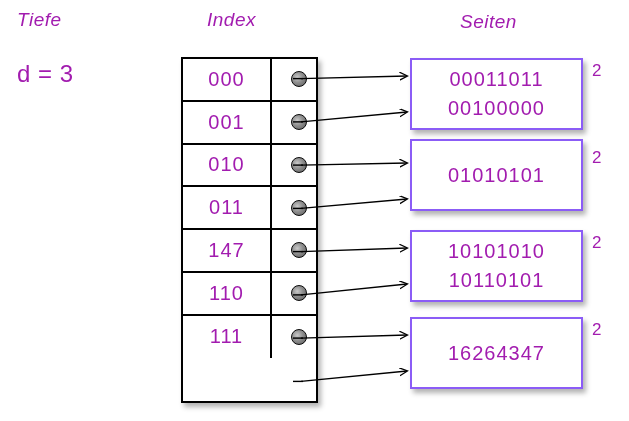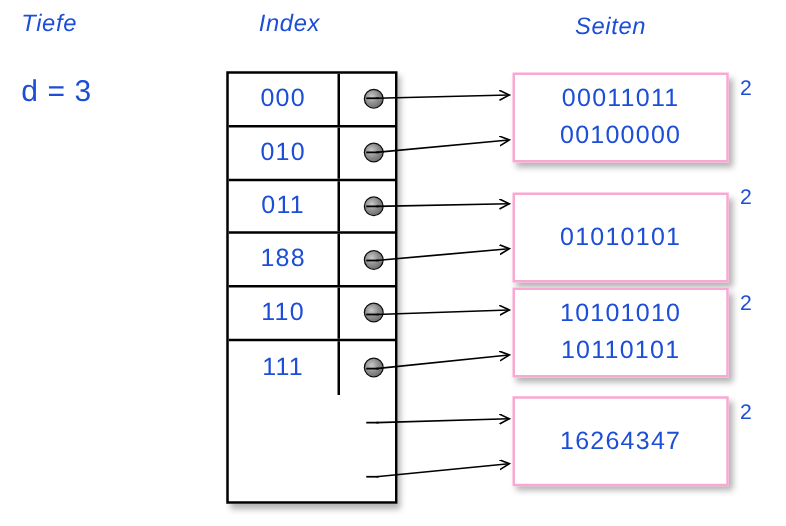--- a/index.html
+++ b/index.html
@@ -1,18 +1,18 @@
 <!DOCTYPE html>
 <html><head>
 <meta charset="utf-8">
 <style>
   html,body{margin:0;padding:0;background:#fff;}
   .canvas{
     position:relative;width:629px;height:421px;background:#fff;overflow:hidden;
-    font-family:"Liberation Sans", sans-serif;color:#1d4ed8;
+    font-family:"Liberation Sans", sans-serif;color:#a21caf;
   }
   .title{
     position:absolute;font-size:19px;font-style:italic;font-weight:normal;
     letter-spacing:.5px;white-space:nowrap;
   }
   .depth-value{
     position:absolute;left:17px;top:60px;font-size:24px;font-weight:normal;
     letter-spacing:.5px;
   }
   
@@ -31,21 +31,21 @@
   }
   .index-pointer{flex:1;position:relative;}
   .pointer-dot{
     position:absolute;left:50%;top:50%;width:16px;height:16px;margin:-8px 0 0 -9px;
     border-radius:50%;border:1.5px solid #0a0a0a;box-sizing:border-box;
     background:radial-gradient(circle at 38% 38%, #c9c9c9 0%, #8d8d8d 45%, #595959 100%);
   }
   
   .page-box{
     position:absolute;left:410px;width:173px;height:72px;background:#fff;
-    border:2px solid #f9a8d4;box-sizing:border-box;
+    border:2px solid #8b5cf6;box-sizing:border-box;
     box-shadow:3px 4px 5px rgba(0,0,0,0.30);
     display:flex;flex-direction:column;align-items:center;justify-content:center;
   }
   .page-entry{font-size:20px;line-height:29px;letter-spacing:1px;white-space:nowrap;}
   .local-depth{
     position:absolute;left:592px;width:20px;font-size:17px;text-align:left;
   }
   svg.arrows{position:absolute;left:0;top:0;z-index:5;pointer-events:none;}
 </style>
 </head>
@@ -62,33 +62,39 @@
   <div class="depth-value">d = 3</div>
 
   <div class="index-table" id="index-table">
       <div class="index-row">
         <div class="index-bits">000</div>
         <div class="index-pointer">
           <div class="pointer-dot"></div>
         </div>
       </div>
       <div class="index-row">
+        <div class="index-bits">001</div>
+        <div class="index-pointer">
+          <div class="pointer-dot"></div>
+        </div>
+      </div>
+      <div class="index-row">
         <div class="index-bits">010</div>
         <div class="index-pointer">
           <div class="pointer-dot"></div>
         </div>
       </div>
       <div class="index-row">
         <div class="index-bits">011</div>
         <div class="index-pointer">
           <div class="pointer-dot"></div>
         </div>
       </div>
       <div class="index-row">
-        <div class="index-bits">188</div>
+        <div class="index-bits">147</div>
         <div class="index-pointer">
           <div class="pointer-dot"></div>
         </div>
       </div>
       <div class="index-row">
         <div class="index-bits">110</div>
         <div class="index-pointer">
           <div class="pointer-dot"></div>
         </div>
       </div>
@@ -99,21 +105,21 @@
         </div>
       </div>
     </div>
 
   <div id="pages">
       <div class="page-box" style="top: 58px;">
         <div class="page-entry">00011011</div>
         <div class="page-entry">00100000</div>
       </div>
       <div class="local-depth" style="top: 61px;">2</div>
-      <div class="page-box" style="top: 154px; gap: 40px;">
+      <div class="page-box" style="top: 139px; gap: 40px;">
         <div class="page-entry">01010101</div>
       </div>
       <div class="local-depth" style="top: 148px;">2</div>
       <div class="page-box" style="top: 230px;">
         <div class="page-entry">10101010</div>
         <div class="page-entry">10110101</div>
       </div>
       <div class="local-depth" style="top: 233px;">2</div>
       <div class="page-box" style="top: 317px;">
         <div class="page-entry">16264347</div>

